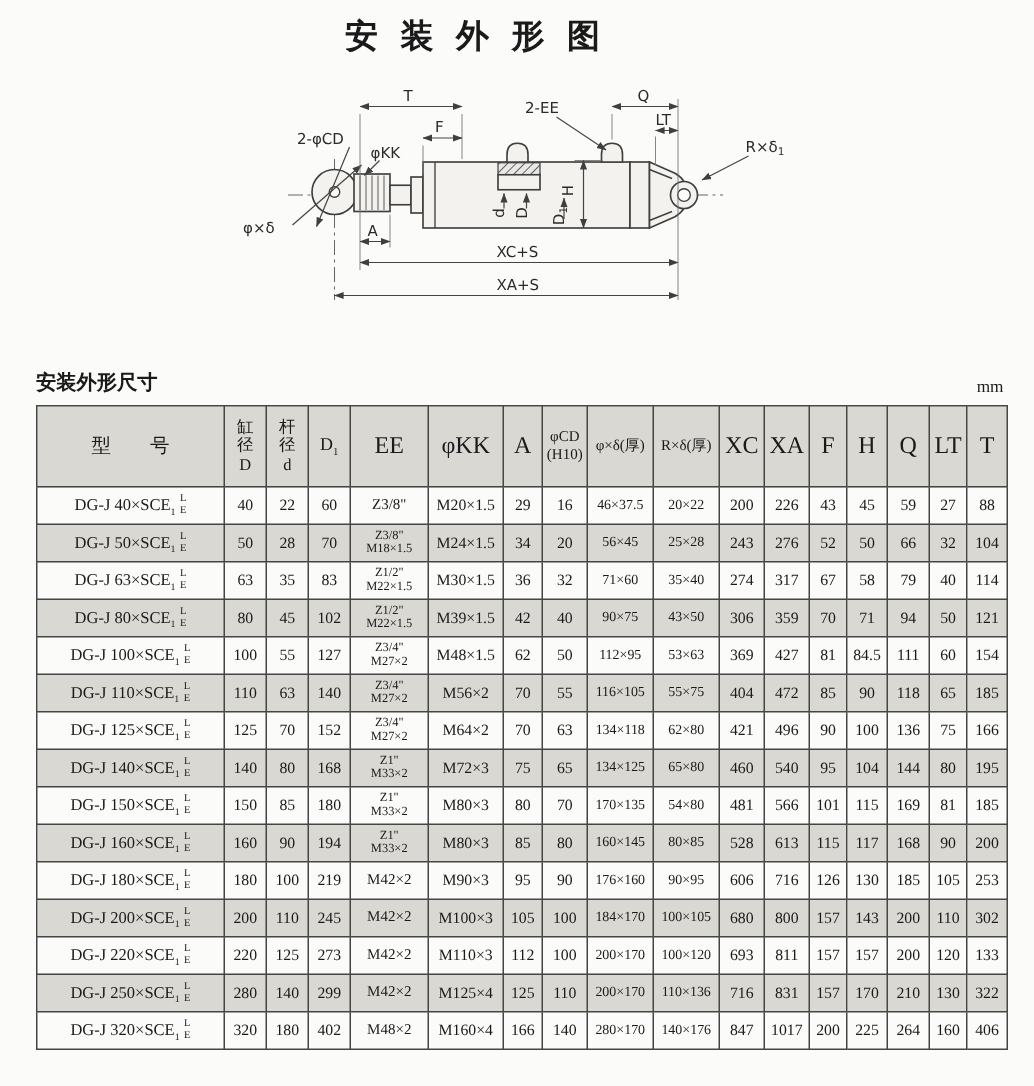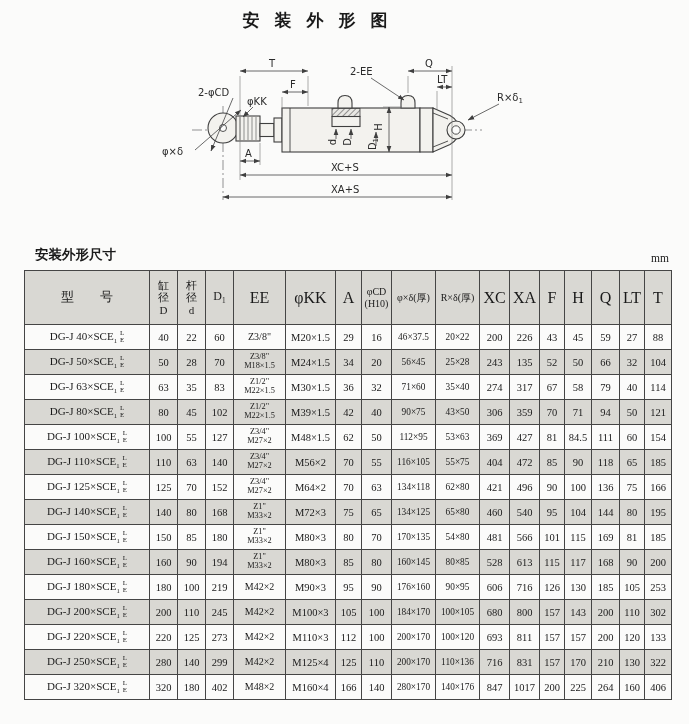--- a/index.html
+++ b/index.html
@@ -2,34 +2,34 @@
 <html><head>
 <meta charset="utf-8">
 <style>
   html,body{margin:0;padding:0}
   body{width:689px;height:724px;position:relative;overflow:hidden;
        background:#fbfbfa;color:#1a1a1a;
        font-family:"Liberation Serif",serif}
 
   .page-title{position:absolute;top:9px;left:0;width:645px;text-align:center;
        font-family:"DejaVu Sans",sans-serif;font-weight:bold;
-       font-size:17px;letter-spacing:15px}
+       font-size:22px;letter-spacing:15px}
 
   svg.drawing{position:absolute;top:40px;left:0}
   .p{fill:#f3f2ee;stroke:#3f3f3f;stroke-width:1.1}
   .hole{fill:#fbfbfa;stroke:#3f3f3f;stroke-width:0.9}
   .ln{stroke:#3f3f3f;stroke-width:0.9;fill:none}
   .thin{stroke:#4a4a4a;stroke-width:0.6;fill:none}
   .dim{stroke:#444;stroke-width:0.8;fill:none}
   .ext{stroke:#777;stroke-width:0.6;fill:none}
   .cl{stroke:#666;stroke-width:0.7;fill:none;stroke-dasharray:10 3 2 3}
   .lbl{font-family:"DejaVu Sans",sans-serif;font-size:10px;fill:#2a2a2a}
   .lbl .ss{font-size:7px}
 
-  .section-title{position:absolute;top:246px;left:35px;
+  .section-title{position:absolute;top:246px;left:24px;
        font-family:"DejaVu Sans",sans-serif;font-weight:bold;font-size:13.5px}
   .unit-label{position:absolute;top:252px;right:20px;font-size:11.5px}
 
   table.dims{position:absolute;top:270px;left:24px;width:641px;
        border-collapse:collapse;table-layout:fixed;
        font-family:"Liberation Serif",serif}
   table.dims,table.dims th,table.dims td{border:1px solid #454545}
   table.dims{border:1.6px solid #383838}
   thead tr{height:54px;background:#d9d8d3}
   th{font-weight:normal;font-size:16px;padding:0;text-align:center;vertical-align:middle}
@@ -273,21 +273,21 @@
         <td class="c4 two">
           <div>Z3/8"</div>
           <div>M18×1.5</div>
         </td>
         <td class="c5">M24×1.5</td>
         <td class="c6">34</td>
         <td class="c7">20</td>
         <td class="c8">56×45</td>
         <td class="c9">25×28</td>
         <td class="c10">243</td>
-        <td class="c11">135</td>
+        <td class="c11">276</td>
         <td class="c12">52</td>
         <td class="c13">50</td>
         <td class="c14">66</td>
         <td class="c15">32</td>
         <td class="c16">104</td>
       </tr>
       <tr>
         <td class="c0 model"><span>DG-J 63×SCE<sub>1</sub></span><span class="stack"><div>L</div><div>E</div></span></td>
         <td class="c1">63</td>
         <td class="c2">35</td>

